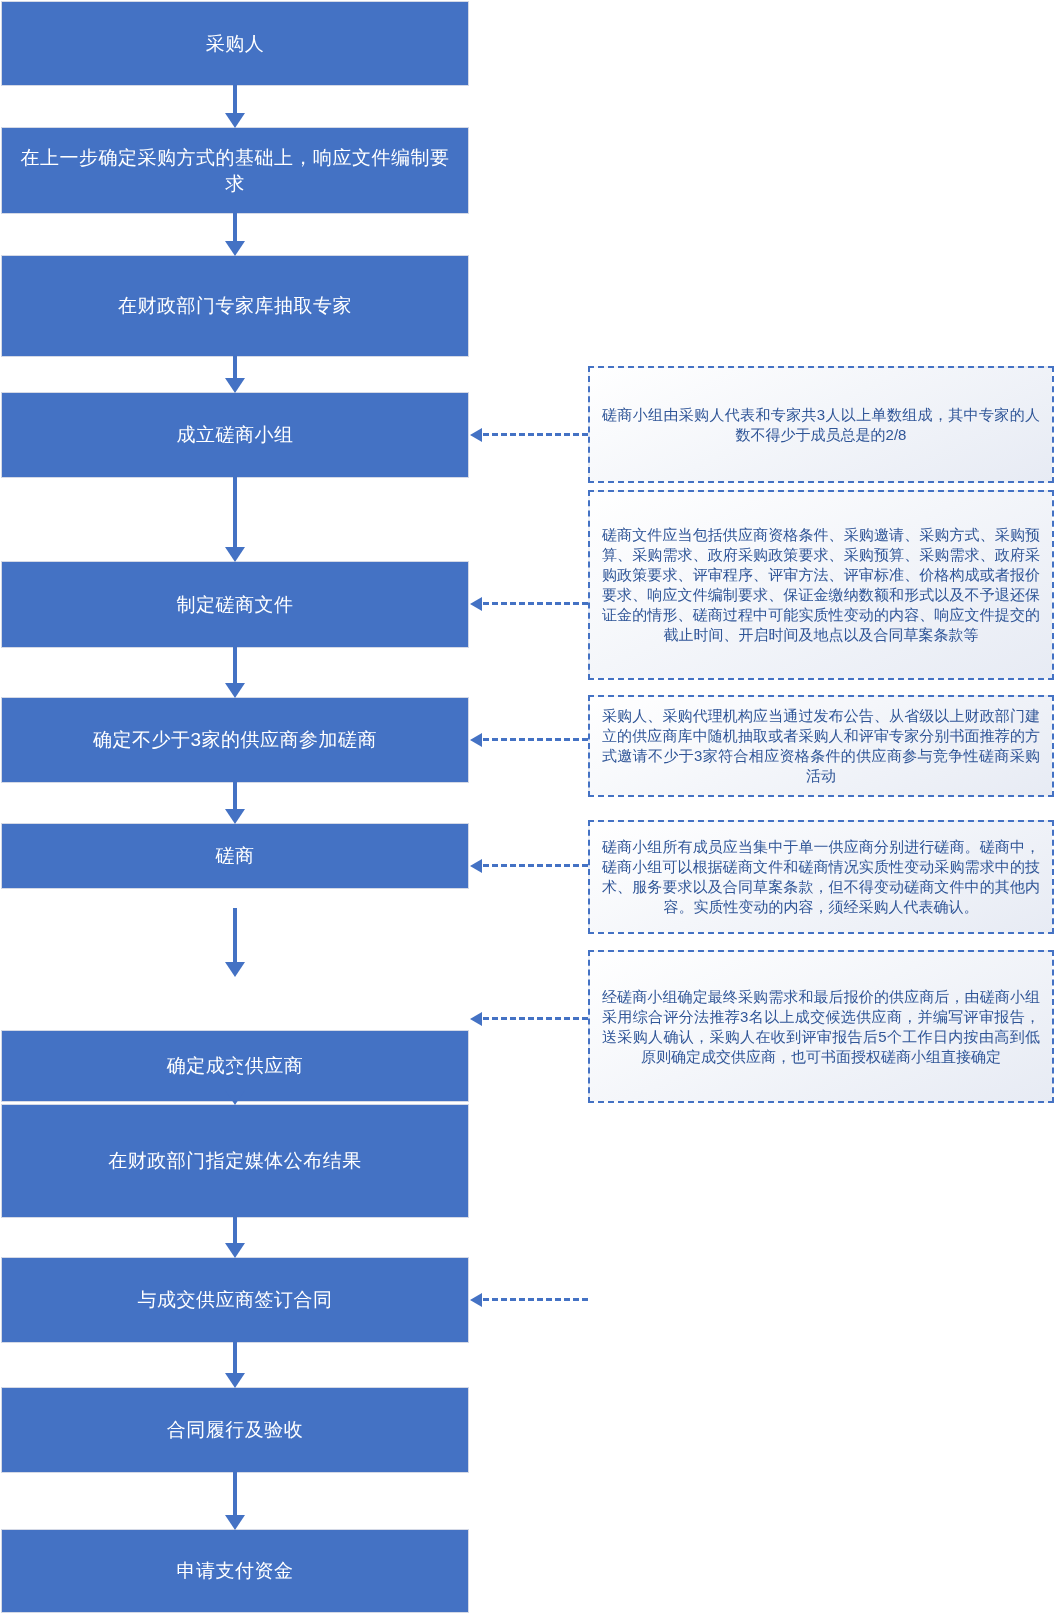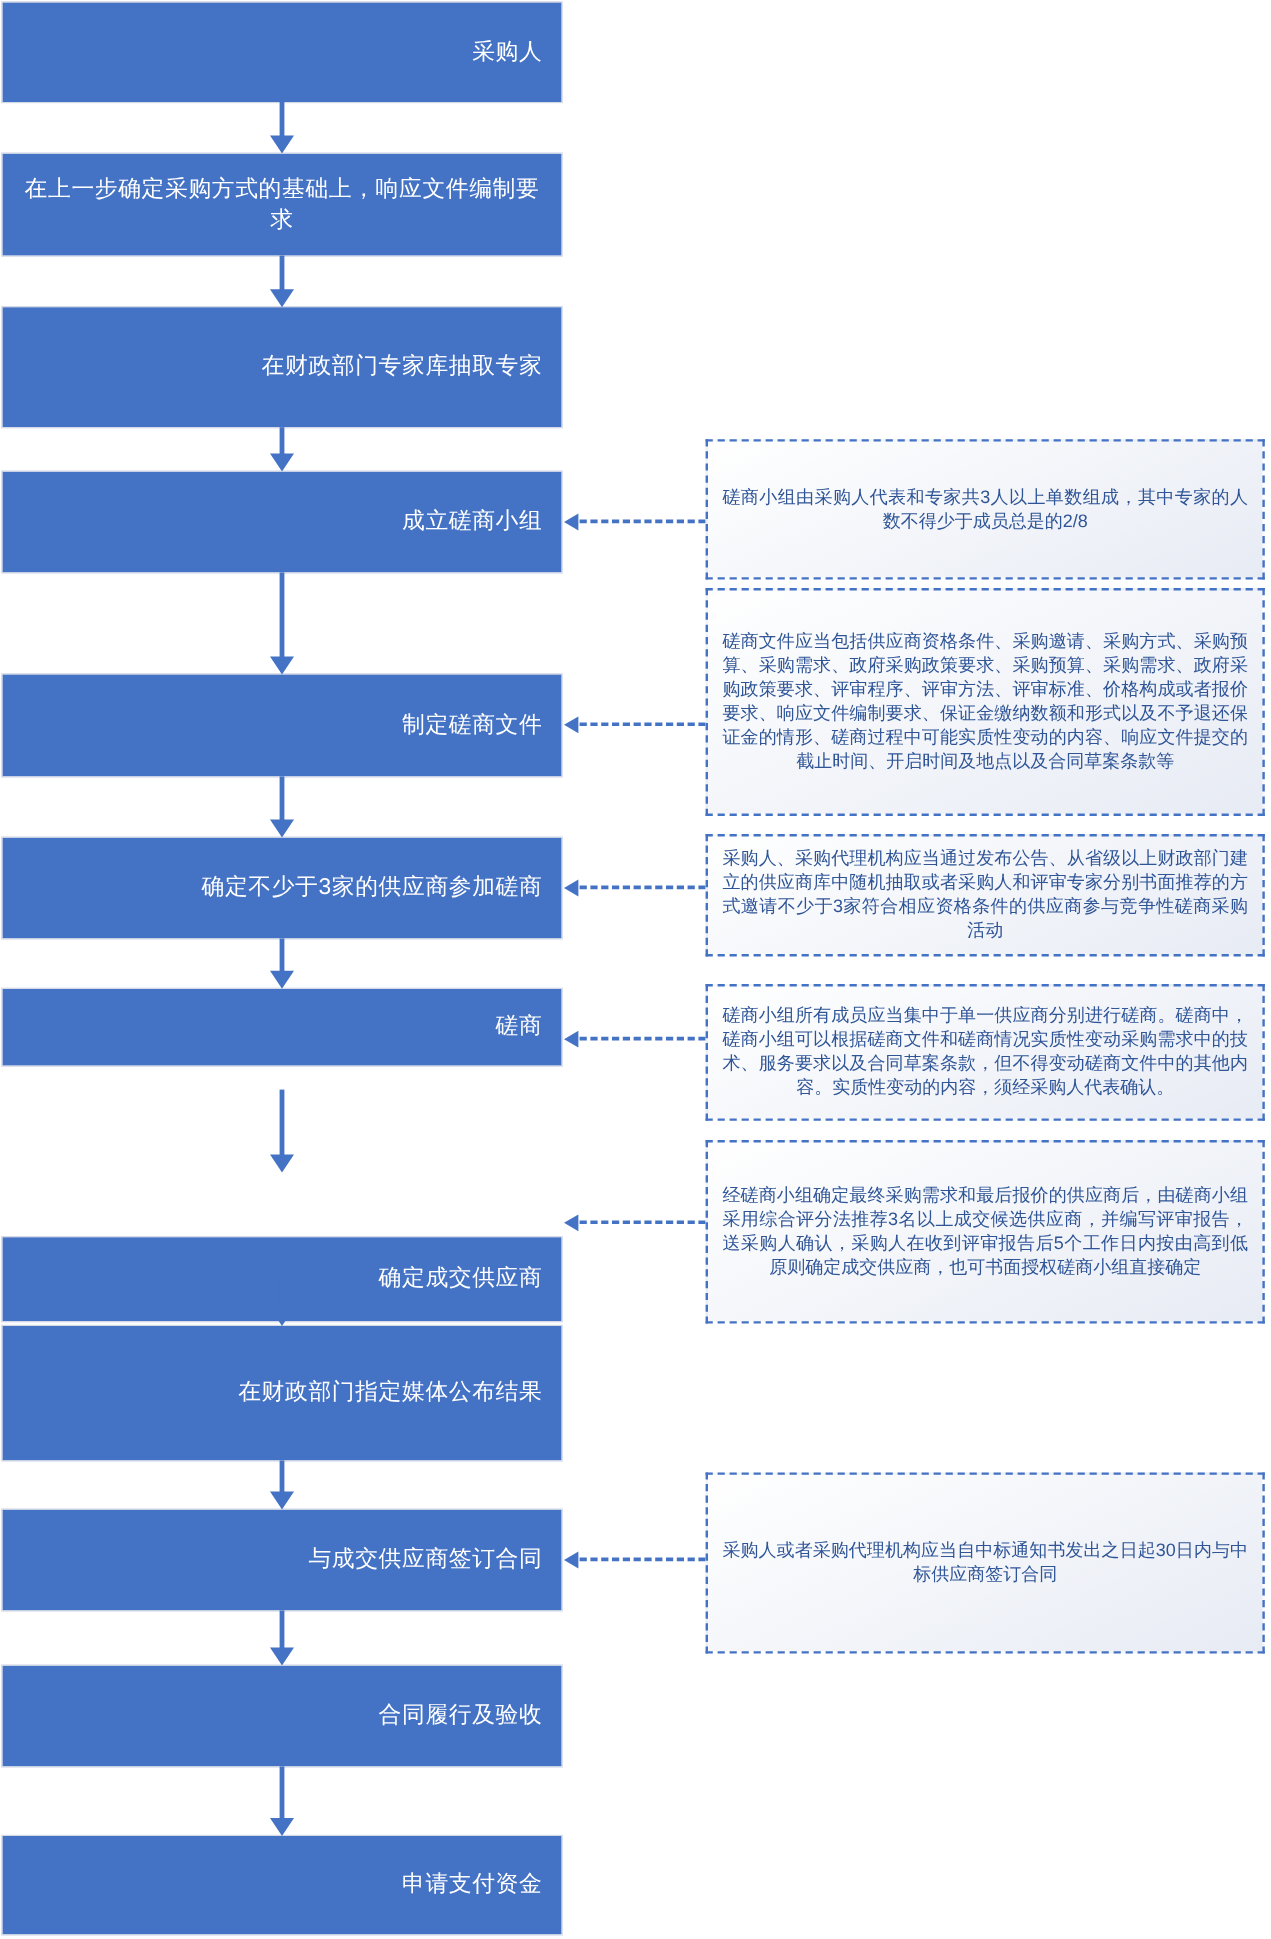--- a/index.html
+++ b/index.html
@@ -8,21 +8,21 @@
   }
   html,body{margin:0;padding:0;background:#ffffff;}
   body{font-family:"Liberation Sans","DejaVu Sans",sans-serif;}
   #canvas{position:relative;width:1059px;height:1616px;background:#ffffff;overflow:hidden;}
 
   
   .step{
     position:absolute;left:2px;width:466px;
     background:var(--blue);
     outline:1px solid #d4d9e6;
-    display:flex;align-items:center;justify-content:flex-end;
+    display:flex;align-items:center;justify-content:center;
     box-sizing:border-box;padding:0 16px;
   }
   .step-label{
     color:#ffffff;font-size:19px;line-height:26px;text-align:center;
     letter-spacing:0.5px;
   }
 
   
   .varrow{position:absolute;left:224px;width:22px;}
   .varrow .vline{position:absolute;left:9px;top:0;bottom:13px;width:4px;background:var(--blue);}
@@ -180,17 +180,14 @@
   </div>
   <div class="note" style="top:695px;height:102px">
     <span class="note-text">采购人、采购代理机构应当通过发布公告、从省级以上财政部门建立的供应商库中随机抽取或者采购人和评审专家分别书面推荐的方式邀请不少于3家符合相应资格条件的供应商参与竞争性磋商采购活动</span>
   </div>
   <div class="note" style="top:820px;height:114px">
     <span class="note-text">磋商小组所有成员应当集中于单一供应商分别进行磋商。磋商中，磋商小组可以根据磋商文件和磋商情况实质性变动采购需求中的技术、服务要求以及合同草案条款，但不得变动磋商文件中的其他内容。实质性变动的内容，须经采购人代表确认。</span>
   </div>
   <div class="note" style="top:950px;height:153px">
     <span class="note-text">经磋商小组确定最终采购需求和最后报价的供应商后，由磋商小组采用综合评分法推荐3名以上成交候选供应商，并编写评审报告，送采购人确认，采购人在收到评审报告后5个工作日内按由高到低原则确定成交供应商，也可书面授权磋商小组直接确定</span>
   </div>
-  <div class="note" style="top:1227px;height:151px">
-    <span class="note-text">采购人或者采购代理机构应当自中标通知书发出之日起30日内与中标供应商签订合同</span>
-  </div>
 
 </div>
 
 </body></html>

